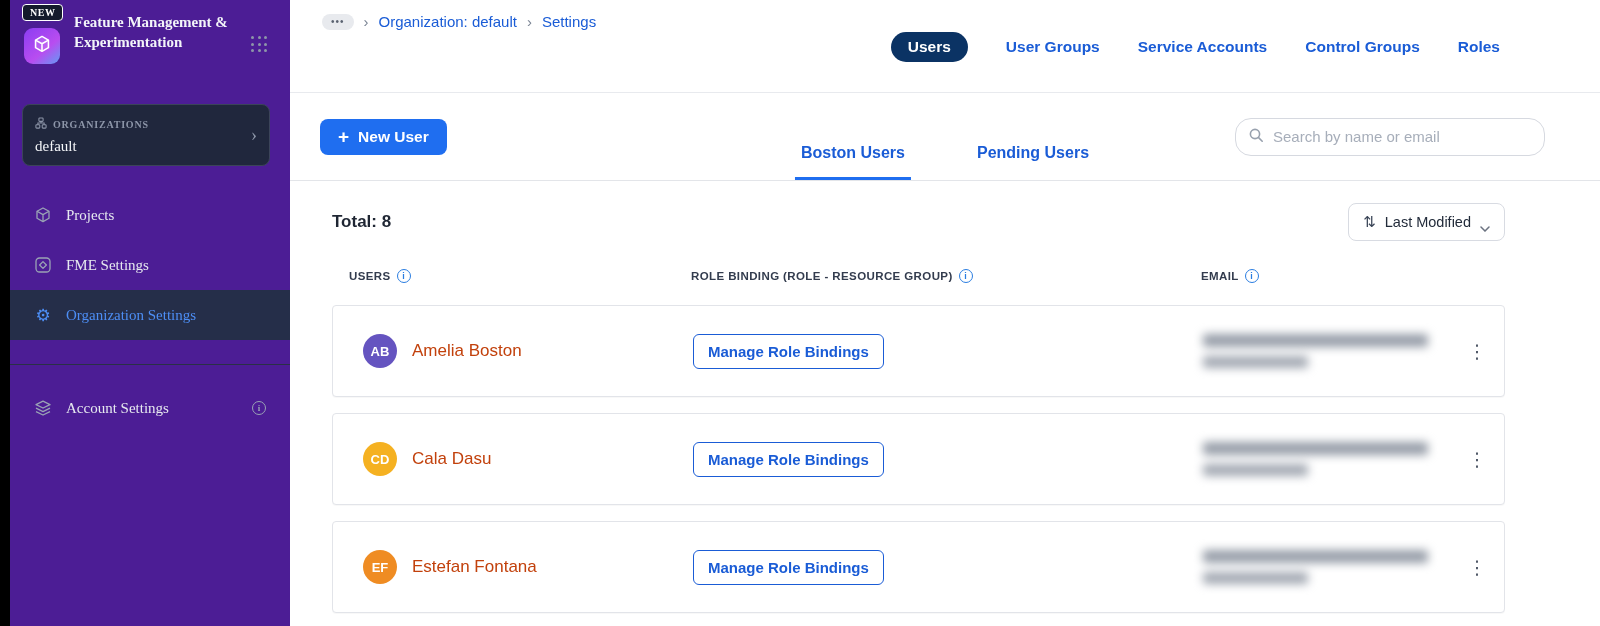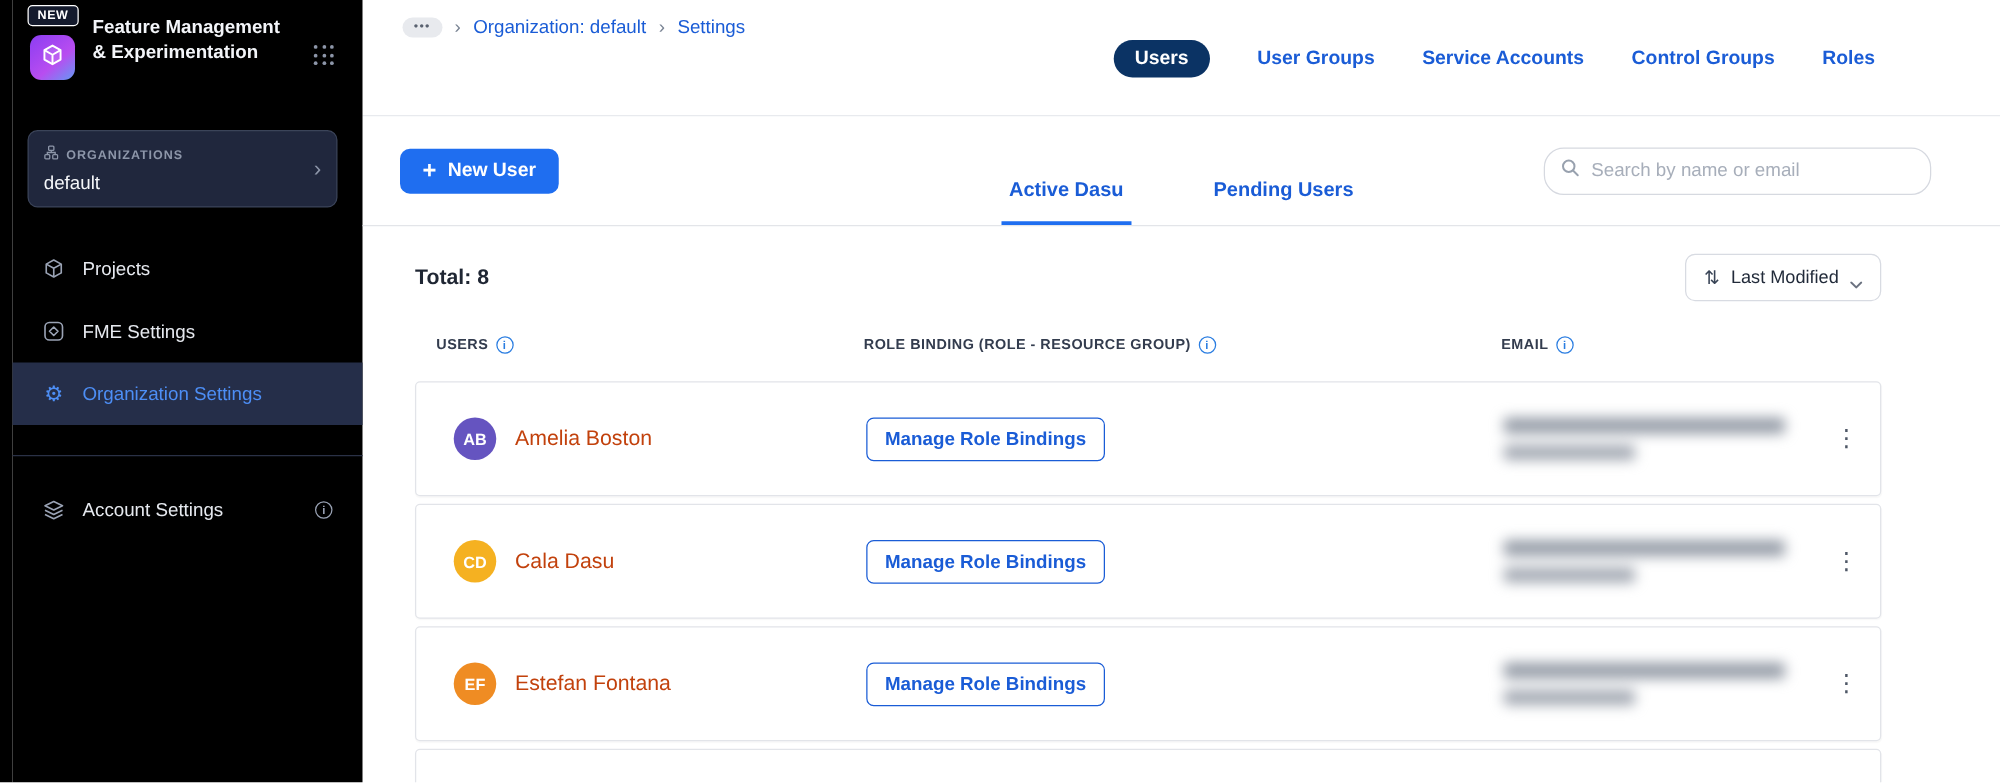--- a/index.html
+++ b/index.html
@@ -4,21 +4,21 @@
 <style>
   * { margin:0; padding:0; box-sizing:border-box; }
   html,body { width:1600px; height:626px; overflow:hidden; background:#fff;
               font-family:"Liberation Sans", sans-serif; }
   .app { display:flex; width:1600px; height:626px; }
 
   
   .edge-strip { width:10px; background:#000; flex:0 0 10px; }
 
   
-  .sidebar { width:280px; flex:0 0 280px; background:#000000; color:#e8ebf2; position:relative; }
+  .sidebar { width:280px; flex:0 0 280px; background:#4c1d95; color:#e8ebf2; position:relative;font-family:Liberation Serif, serif; }
   .sidebar-top { position:relative; height:96px; }
   .new-badge { position:absolute; top:4px; left:12px; background:#141a2c; border:1px solid #fff;
                color:#fff; font-size:10px; font-weight:bold; letter-spacing:.5px;
                padding:2px 7px; border-radius:4px; z-index:2; }
   .logo-box { position:absolute; top:28px; left:14px; width:36px; height:36px; border-radius:9px;
               background:linear-gradient(140deg,#8b3df2 0%,#b84df0 60%,#39c1f7 120%);
               display:flex; align-items:center; justify-content:center; }
   .product-title { position:absolute; top:12px; left:64px; width:158px;
                    font-size:15px; font-weight:bold; line-height:1.34; color:#f3f5f9; }
   .waffle { position:absolute; top:36px; right:22px; width:17px; height:17px;
@@ -93,21 +93,21 @@
   .sort-glyph { font-size:15px; color:#394456; }
   .chev-down { width:10px; height:6px; display:inline-block; }
 
   .table-headers { display:flex; padding-left:17px; margin-bottom:22px; }
   .th { font-size:11.5px; font-weight:bold; letter-spacing:.4px; color:#333c4e;
         display:flex; align-items:center; gap:6px; }
   .th-users { width:342px; }
   .th-role  { width:510px; }
   .th-email { flex:1; }
 
-  .row-card { height:92px; border:1px solid #e2e4e9; border-radius:4px; margin-bottom:6px;
+  .row-card { height:92px; border:1px solid #e2e4e9; border-radius:4px; margin-bottom:16px;
               display:flex; align-items:center; padding:0 14px 0 30px; background:#fff;
               box-shadow:0 1px 1px rgba(16,24,40,.03); }
   .col-user { width:330px; display:flex; align-items:center; gap:15px; }
   .avatar { width:34px; height:34px; border-radius:50%; color:#fff; font-size:13px; font-weight:bold;
             display:flex; align-items:center; justify-content:center; flex:0 0 34px; }
   .user-name { font-size:17px; color:#c2410c; }
   .col-role { width:510px; }
   .manage-btn { background:#fff; border:1.5px solid #1a5cd6; color:#1a5cd6; border-radius:6px;
                 padding:8px 14px; font-size:15px; font-weight:bold; cursor:pointer; font-family:inherit; }
   .col-email { flex:1; }
@@ -225,21 +225,21 @@
         <span class="htab">Roles</span>
       </div>
     </header>
 
     <div class="toolbar">
       <button class="new-user-btn">
         <span class="plus-glyph">+</span>
         <span>New User</span>
       </button>
       <div class="center-tabs">
-        <span class="ctab active">Active Dasu</span>
+        <span class="ctab active">Boston Users</span>
         <span class="ctab">Pending Users</span>
       </div>
       <div class="search-box">
         <span>
           <svg width="16" height="16" viewBox="0 0 16 16" fill="none" stroke="#98a1ae" stroke-width="1.6" stroke-linecap="round">
             <circle cx="7" cy="7" r="4.6"></circle>
               <path d="M10.6 10.6l3.6 3.6"></path>
           </svg>
         </span>
         <input type="text" placeholder="Search by name or email" style="">

